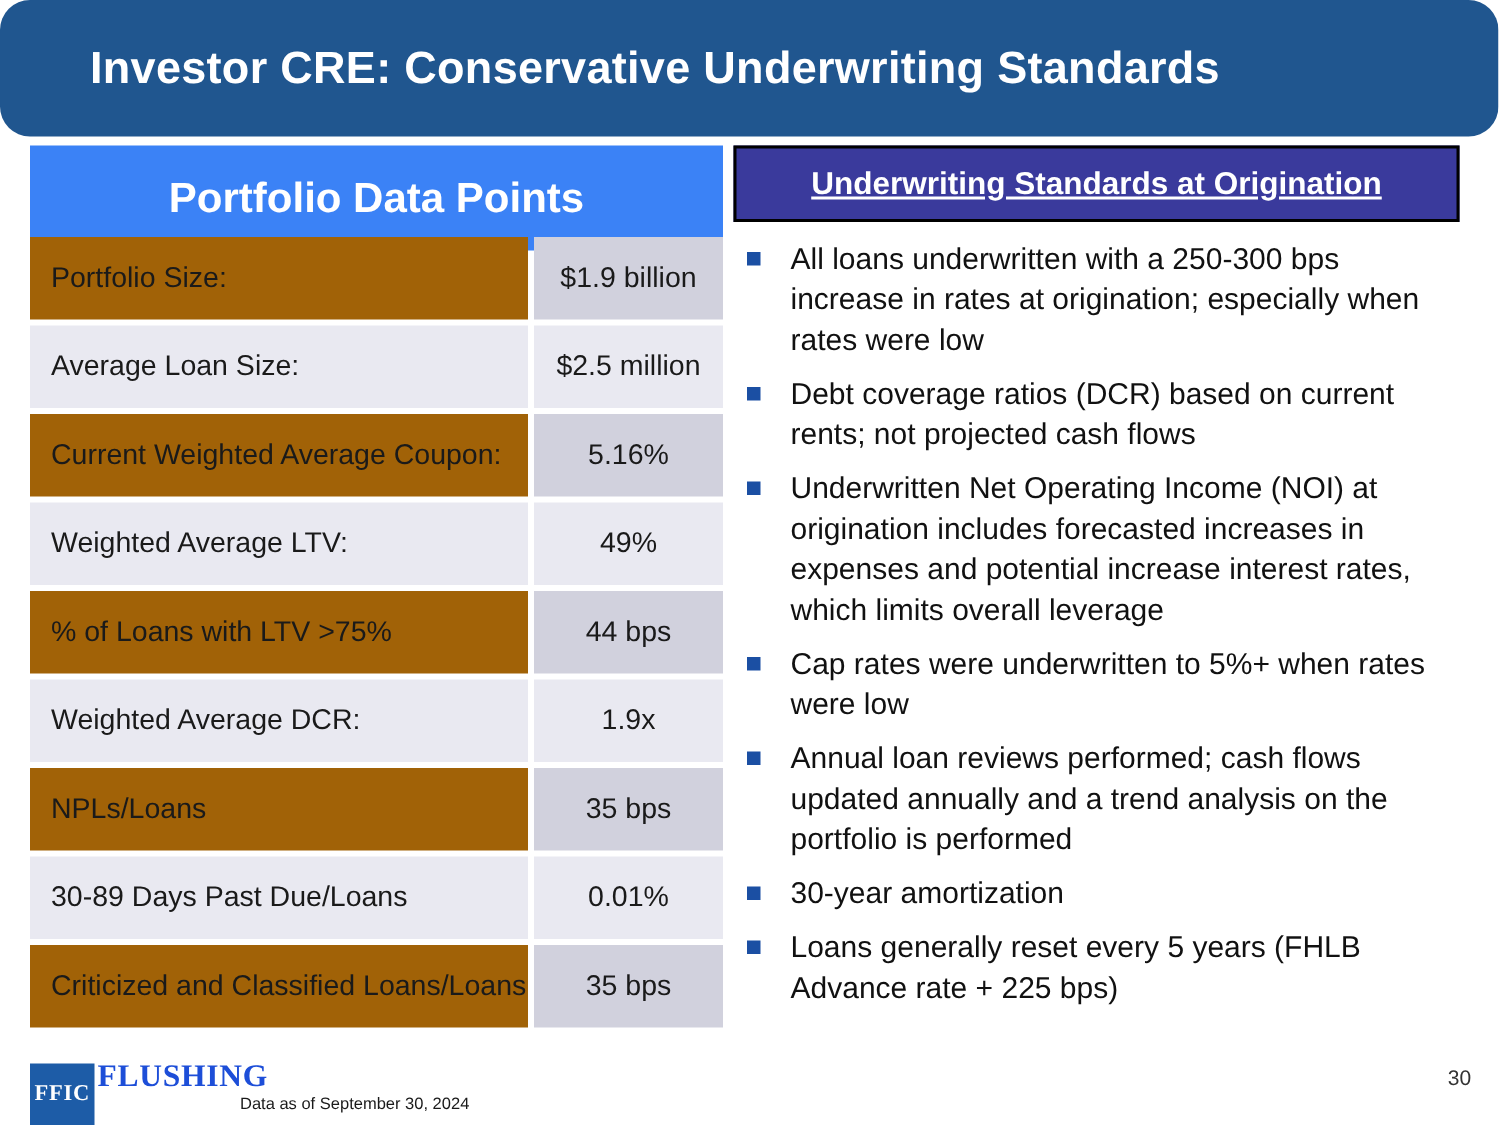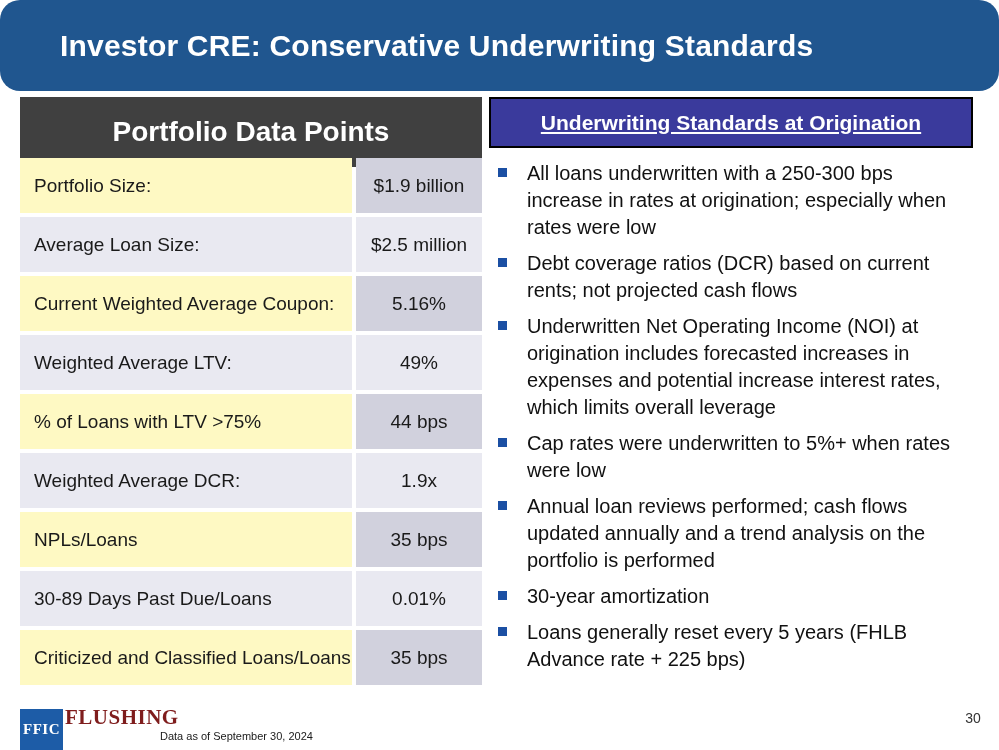--- a/index.html
+++ b/index.html
@@ -14,28 +14,28 @@
     position:absolute;left:0;top:0;width:999px;height:91px;
     background:#20568f;display:flex;align-items:center;border-radius:20px;
   }
   .top-bar .title{
     padding-left:60px;color:#ffffff;font-size:30px;font-weight:bold;
     letter-spacing:0.2px;
   }
   
   .tbl-header{
     position:absolute;left:20px;top:97px;width:462px;height:70px;
-    background:#404040;color:#ffffff;
+    background:#3b82f6;color:#ffffff;
     display:flex;align-items:center;justify-content:center;
     font-size:28px;font-weight:bold;
   }
   .tbl-rows{position:absolute;left:20px;top:158px;width:462px;}
   .tbl-row{display:flex;height:55px;margin-bottom:4px;}
   .tbl-row .cell-label{
-    width:332px;background:#fef9c3;display:flex;align-items:center;
+    width:332px;background:#a16207;display:flex;align-items:center;
     padding-left:14px;box-sizing:border-box;
     font-size:19px;color:#1a1a1a;
   }
   .tbl-row .cell-value{
     width:126px;margin-left:4px;background:#d1d1dd;
     display:flex;align-items:center;justify-content:center;
     font-size:19px;color:#1a1a1a;
   }
   .tbl-row.light .cell-label,.tbl-row.light .cell-value{background:#e9e9f1;}
   
@@ -56,21 +56,21 @@
   }
   
   .logo{position:absolute;left:20px;top:709px;width:132px;}
   .logo-row{display:flex;align-items:flex-start;}
   .logo-ffic{
     background:#1d5ca7;color:#ffffff;
     font-family:Liberation Serif, serif;font-weight:bold;font-size:15px;
     height:17px;line-height:17px;padding:12px 3px;letter-spacing:0.5px;
   }
   .logo-name{
-    color:#7f1d1d;font-family:"Liberation Serif", serif;font-weight:bold;
+    color:#1d4ed8;font-family:"Liberation Serif", serif;font-weight:bold;
     font-size:21px;line-height:17px;letter-spacing:0.5px;margin-left:2px;
   }
   .logo-sub{
     color:#1d5ca7;font-family:Liberation Serif, serif;font-weight:bold;
     font-size:7px;text-align:right;margin-top:2px;
   }
   .logo-rule{height:2px;background:#1d5ca7;width:96px;margin-left:36px;margin-top:1px;}
   .data-as-of{
     position:absolute;left:160px;top:704px;
     font-size:11px;font-weight:normal;color:#1a1a1a;margin-top:26px;

